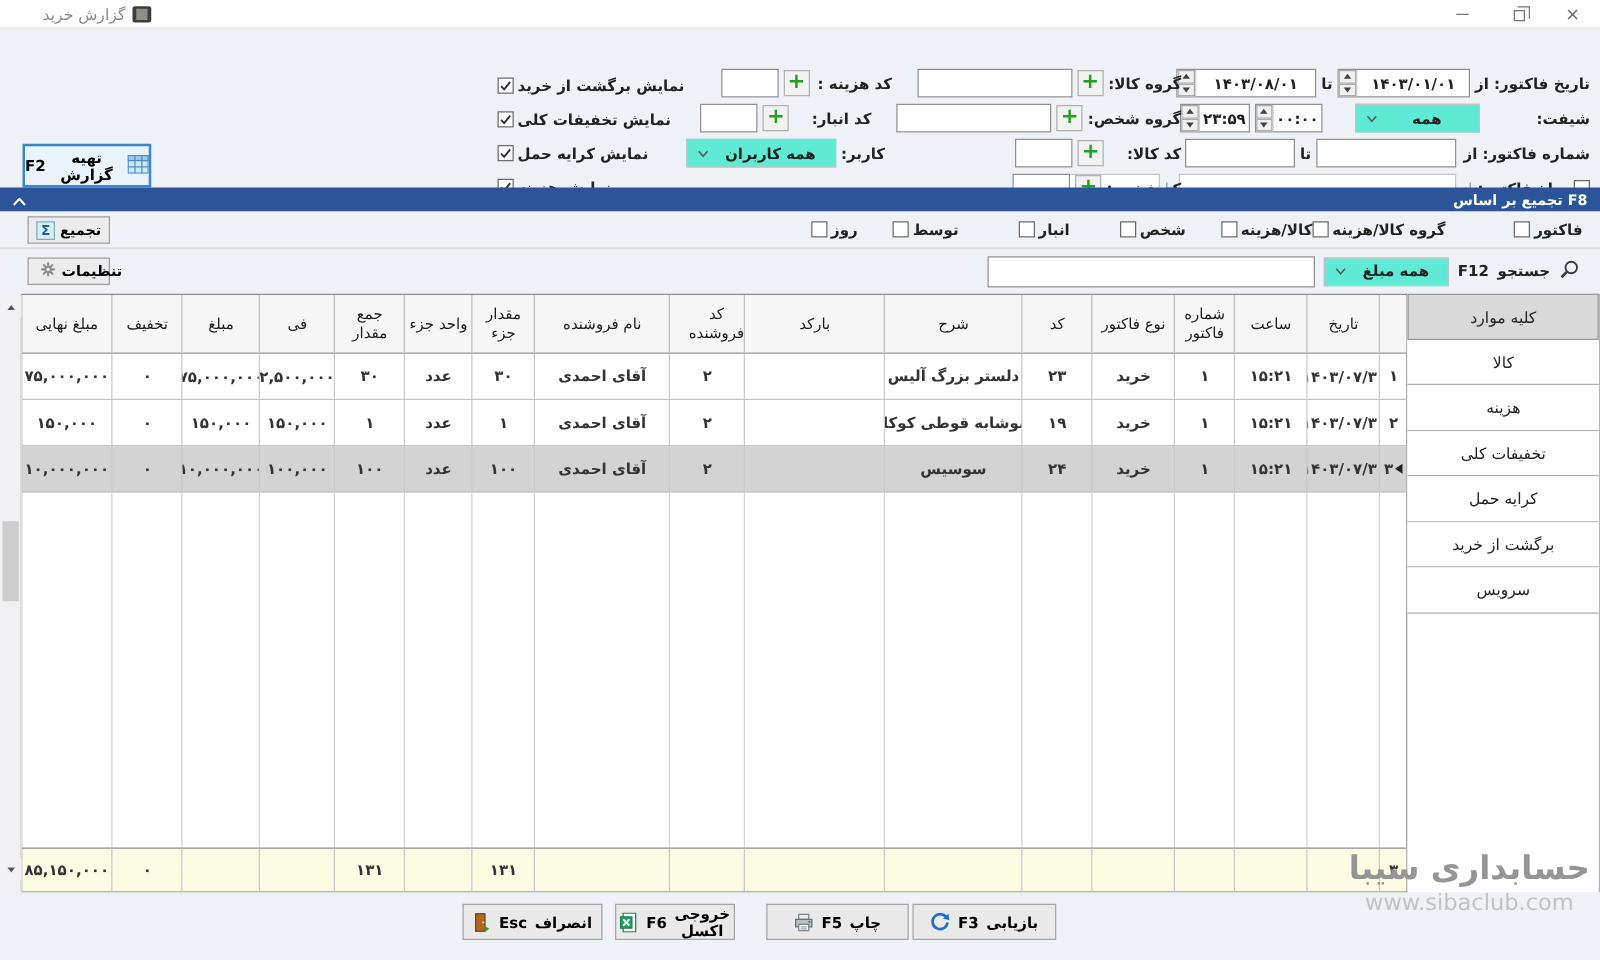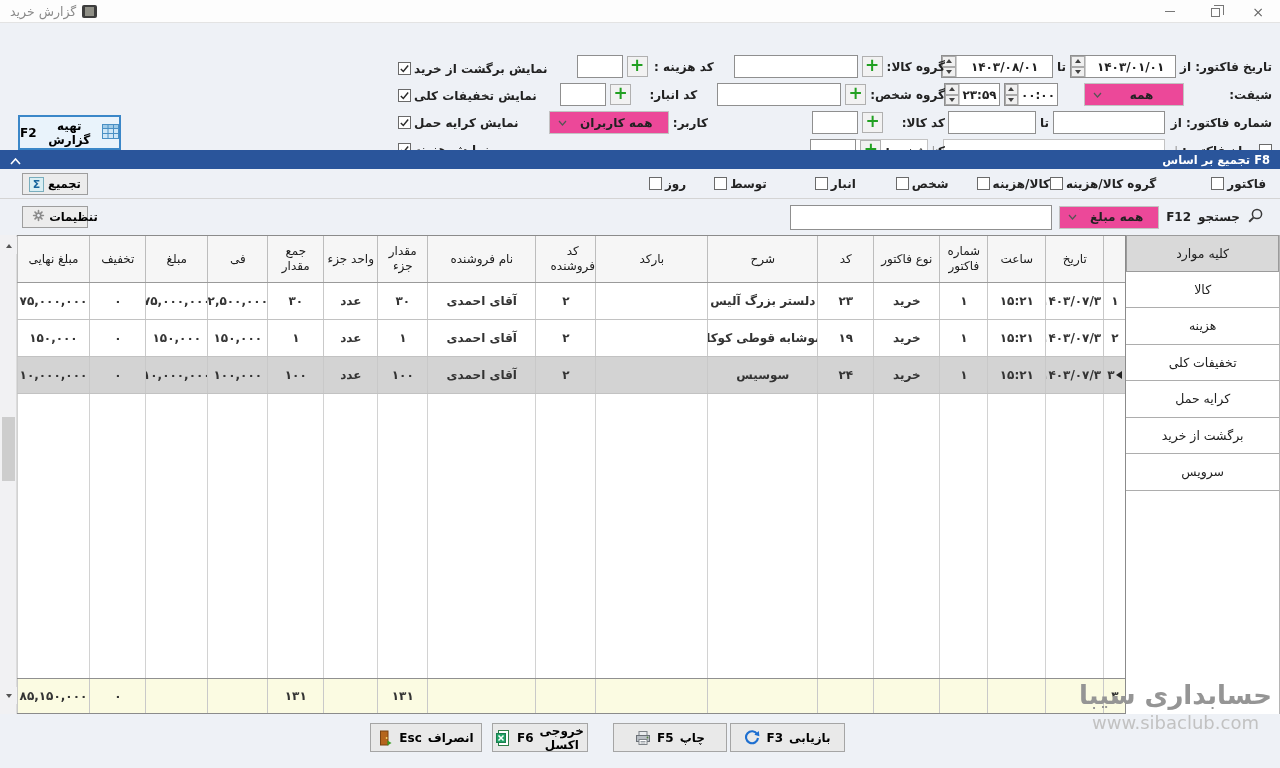--- a/index.html
+++ b/index.html
@@ -8,21 +8,21 @@
     font-family: "DejaVu Sans", sans-serif;
     font-size: 12px;
     color: #222;
     background: #eef1f6;
     direction: rtl;
     position: relative;
   }
   
   .titlebar {
     height: 23px; background: #fdfdfd; border-bottom: 1px solid #e3e3e3;
-    direction: ltr; display: flex; align-items: center; position: relative;
+    direction: ltr; display: flex; align-items: center; position: relative; padding-left: 24px;
   }
   .title-group { display:flex; align-items:center; gap:6px; padding-left:10px; }
   .win-title { color:#8a8a8a; font-size:12.5px; }
   .app-icon { width:15px; height:13px; background:#3d3d3d; border-radius:2px; position:relative; display:inline-block; }
   .app-icon::after { content:""; position:absolute; inset:2px 3px; background:#8f8f86; }
   .win-controls { position:absolute; right:0; top:0; height:23px; display:flex; direction:ltr; }
   .wc { width:44px; height:23px; display:flex; align-items:center; justify-content:center; color:#666; cursor:default; }
   .wc-min::after { content:""; width:10px; height:1px; background:#777; }
   .restore-glyph { width:9px; height:9px; border:1px solid #777; position:relative; background:#fdfdfd; margin-top:2px; margin-right:-2px;}
   .restore-glyph::before { content:""; position:absolute; top:-4px; left:2px; width:9px; height:9px; border:1px solid #777; border-bottom:none; border-left:none; }
@@ -34,21 +34,21 @@
   .lbl-sm { font-weight:700; white-space:nowrap; }
   .gray { color:#9b9b9b; font-weight:400; }
   .tbox { background:#fff; border:1px solid #8f8f8f; height:23px; display:flex; align-items:center; padding:0 4px; font-weight:700; }
   .tbox.lt { border-color:#c3c3c3; font-weight:400; color:#555; }
   .spin { background:#fff; border:1px solid #8f8f8f; height:23px; display:flex; direction:rtl; align-items:stretch; }
   .spin .val { flex:1; display:flex; align-items:center; justify-content:center; font-weight:700; padding:0 2px; white-space:nowrap; }
   .spin-btns { width:15px; display:flex; flex-direction:column; border-right:1px solid #cfcfcf; }
   .spin-btns .sb { flex:1; background:#f0f0f0; border:1px solid #ababab; display:flex; align-items:center; justify-content:center; }
   .tri-up { width:0; height:0; border-left:3px solid transparent; border-right:3px solid transparent; border-bottom:4px solid #404040; }
   .tri-dn { width:0; height:0; border-left:3px solid transparent; border-right:3px solid transparent; border-top:4px solid #404040; }
-  .combo { background:#ec4899; border:1px solid #c2c2c2; height:23px; display:flex; align-items:center; font-weight:700; padding:0 8px; }
+  .combo { background:#5eead4; border:1px solid #c2c2c2; height:23px; display:flex; align-items:center; font-weight:700; padding:0 8px; }
   .combo .cval { flex:1; text-align:center; white-space:nowrap; }
   .chev { margin-right:6px; display:flex; }
   .checkrow { display:flex; align-items:center; direction:ltr; gap:3px; height:23px; }
   .cbox { width:13px; height:13px; background:#fff; border:1px solid #6a6a6a; display:inline-flex; align-items:center; justify-content:center; flex:none; }
   .cbox svg { display:block; }
   .cklabel { font-weight:700; white-space:nowrap; direction:rtl; }
   .plusbtn { width:21px; height:21px; background:#f2f2f2; border:1px solid #b0b0b0; display:flex; align-items:center; justify-content:center; padding:0; }
   .f2btn { position:absolute; left:18px; top:92px; width:103px; height:35px; background:#e9f3fb; border:2px solid #3b87c8; display:flex; align-items:center; justify-content:center; gap:5px; font-weight:700; font-size:12px; }
   
   .f8bar { height:19px; background:#2a559b; color:#fff; display:flex; align-items:center; padding:0 10px; gap:4px; font-weight:700; font-size:11.5px; position:relative; }

